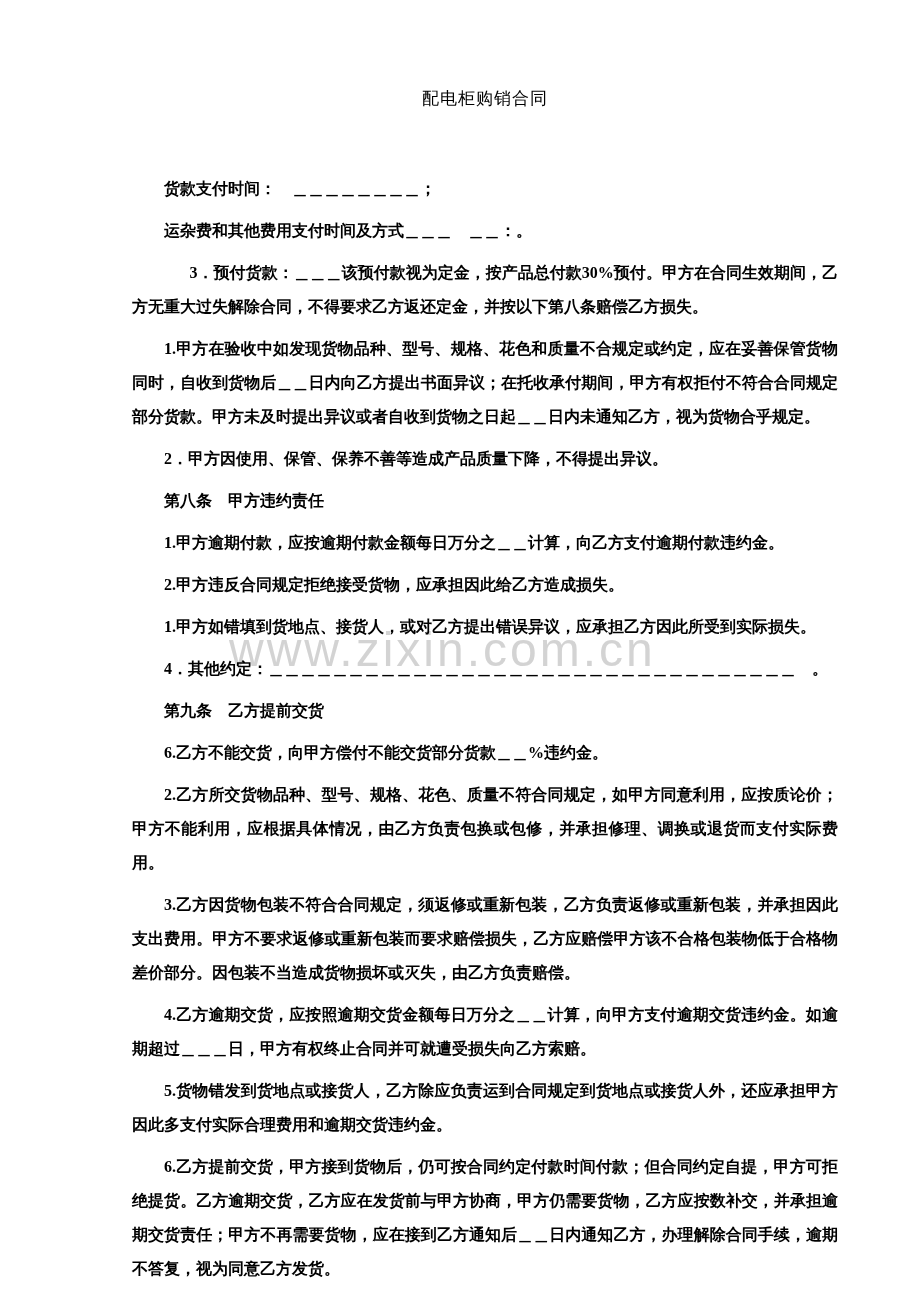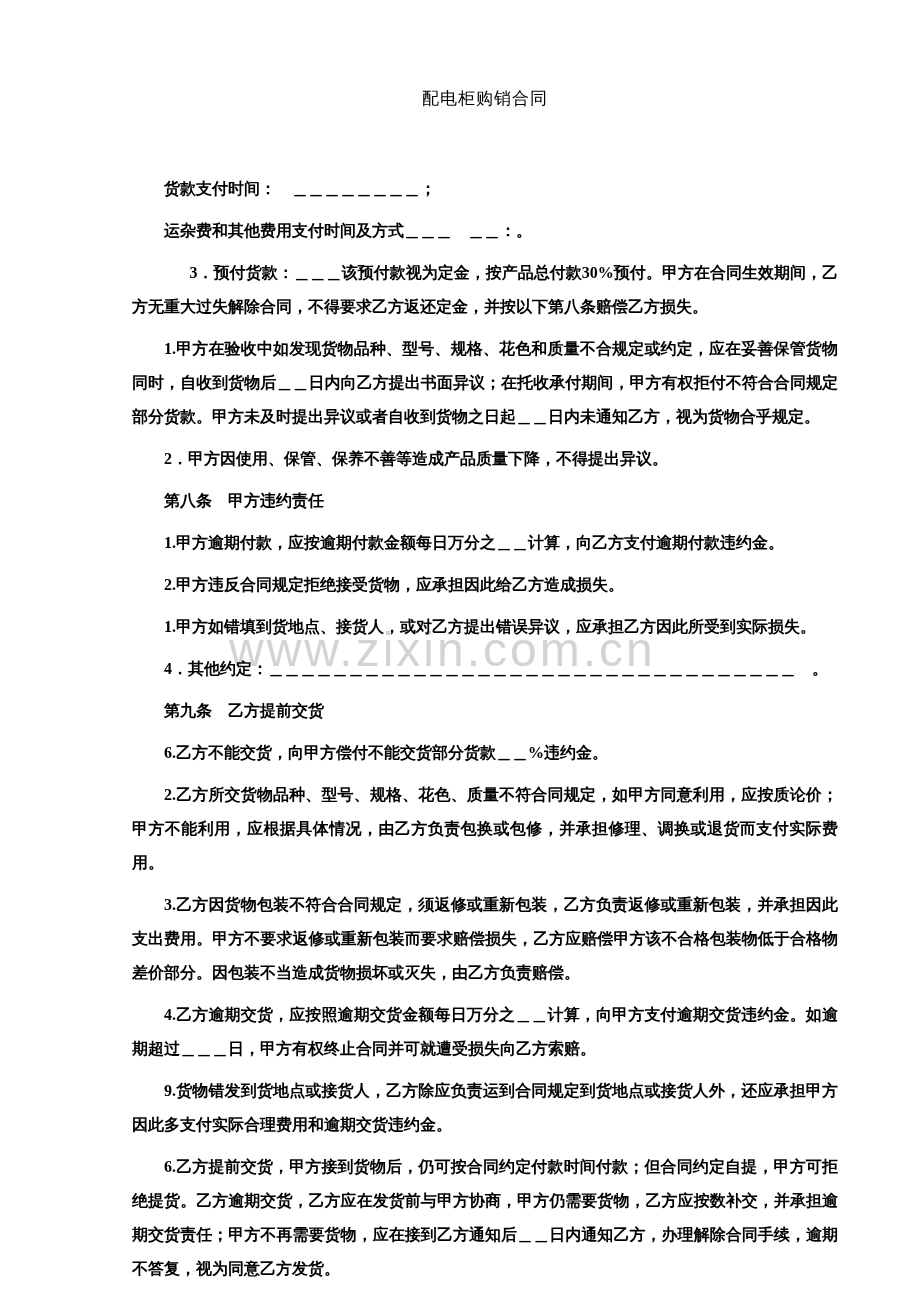--- a/index.html
+++ b/index.html
@@ -71,17 +71,17 @@
       <p class="para i2">第八条　甲方违约责任</p>
       <p class="para i2">1.甲方逾期付款，应按逾期付款金额每日万分之＿＿计算，向乙方支付逾期付款违约金。</p>
       <p class="para i2">2.甲方违反合同规定拒绝接受货物，应承担因此给乙方造成损失。</p>
       <p class="para i2">1.甲方如错填到货地点、接货人，或对乙方提出错误异议，应承担乙方因此所受到实际损失。</p>
       <p class="para i2">4．其他约定：＿＿＿＿＿＿＿＿＿＿＿＿＿＿＿＿＿＿＿＿＿＿＿＿＿＿＿＿＿＿＿＿＿　。</p>
       <p class="para i2">第九条　乙方提前交货</p>
       <p class="para i2">6.乙方不能交货，向甲方偿付不能交货部分货款＿＿%违约金。</p>
       <p class="para i2">2.乙方所交货物品种、型号、规格、花色、质量不符合同规定，如甲方同意利用，应按质论价；甲方不能利用，应根据具体情况，由乙方负责包换或包修，并承担修理、调换或退货而支付实际费用。</p>
       <p class="para i2">3.乙方因货物包装不符合合同规定，须返修或重新包装，乙方负责返修或重新包装，并承担因此支出费用。甲方不要求返修或重新包装而要求赔偿损失，乙方应赔偿甲方该不合格包装物低于合格物差价部分。因包装不当造成货物损坏或灭失，由乙方负责赔偿。</p>
       <p class="para i2">4.乙方逾期交货，应按照逾期交货金额每日万分之＿＿计算，向甲方支付逾期交货违约金。如逾期超过＿＿＿日，甲方有权终止合同并可就遭受损失向乙方索赔。</p>
-      <p class="para i2">9.货物错发到货地点或接货人，乙方除应负责运到合同规定到货地点或接货人外，还应承担甲方因此多支付实际合理费用和逾期交货违约金。</p>
+      <p class="para i2">5.货物错发到货地点或接货人，乙方除应负责运到合同规定到货地点或接货人外，还应承担甲方因此多支付实际合理费用和逾期交货违约金。</p>
       <p class="para i2">6.乙方提前交货，甲方接到货物后，仍可按合同约定付款时间付款；但合同约定自提，甲方可拒绝提货。乙方逾期交货，乙方应在发货前与甲方协商，甲方仍需要货物，乙方应按数补交，并承担逾期交货责任；甲方不再需要货物，应在接到乙方通知后＿＿日内通知乙方，办理解除合同手续，逾期不答复，视为同意乙方发货。</p>
       <p class="para i4">第十条　预付货款</p>
     </div>
 </div>
 
 </body></html>

